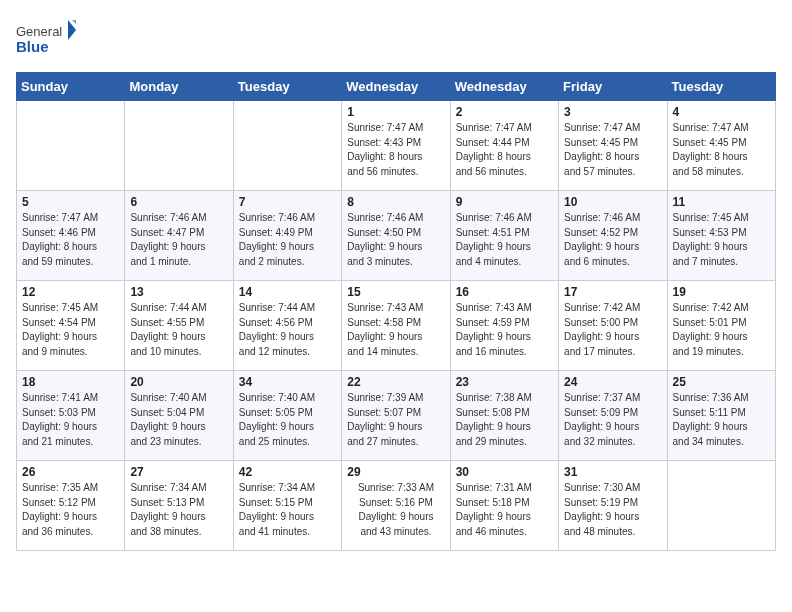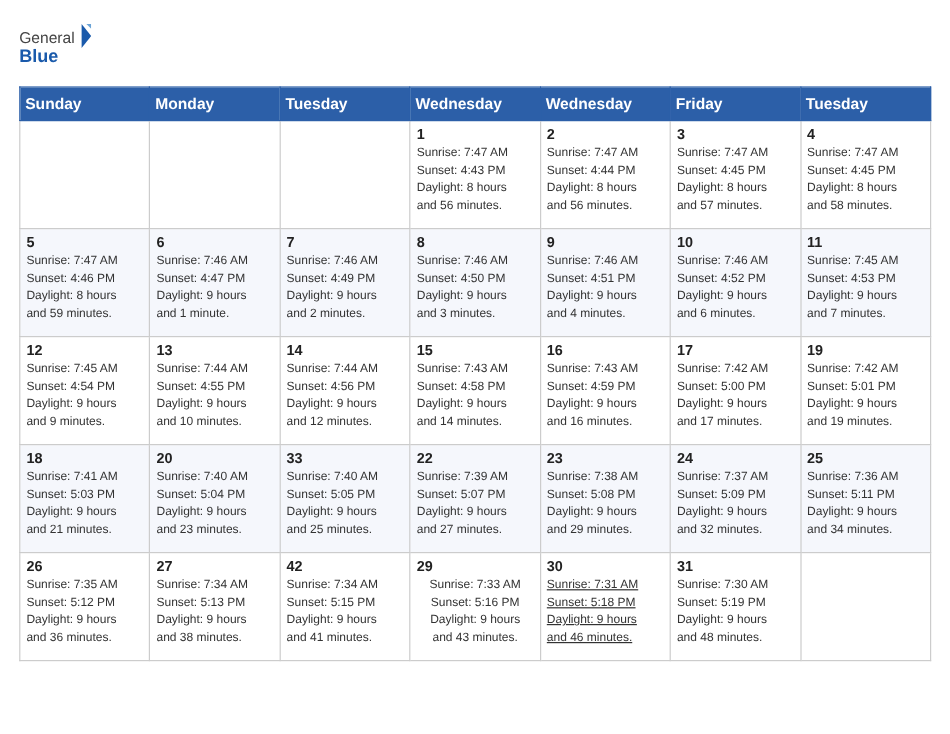--- a/index.html
+++ b/index.html
@@ -239,21 +239,21 @@
 and 21 minutes.</div>
         </td>
         <td>
           <span class="day-num">20</span>
           <div class="day-info" style="white-space: pre-line;">Sunrise: 7:40 AM
 Sunset: 5:04 PM
 Daylight: 9 hours
 and 23 minutes.</div>
         </td>
         <td>
-          <span class="day-num">33</span>
+          <span class="day-num">34</span>
           <div class="day-info" style="white-space: pre-line;">Sunrise: 7:40 AM
 Sunset: 5:05 PM
 Daylight: 9 hours
 and 25 minutes.</div>
         </td>
         <td>
           <span class="day-num">22</span>
           <div class="day-info" style="white-space: pre-line;">Sunrise: 7:39 AM
 Sunset: 5:07 PM
 Daylight: 9 hours
@@ -305,21 +305,21 @@
         </td>
         <td>
           <span class="day-num">29</span>
           <div class="day-info" style="white-space: pre-line; text-align: center;">Sunrise: 7:33 AM
 Sunset: 5:16 PM
 Daylight: 9 hours
 and 43 minutes.</div>
         </td>
         <td>
           <span class="day-num">30</span>
-          <div class="day-info" style="white-space: pre-line; text-decoration: underline;">Sunrise: 7:31 AM
+          <div class="day-info" style="white-space: pre-line;">Sunrise: 7:31 AM
 Sunset: 5:18 PM
 Daylight: 9 hours
 and 46 minutes.</div>
         </td>
         <td>
           <span class="day-num">31</span>
           <div class="day-info" style="white-space: pre-line;">Sunrise: 7:30 AM
 Sunset: 5:19 PM
 Daylight: 9 hours
 and 48 minutes.</div>

